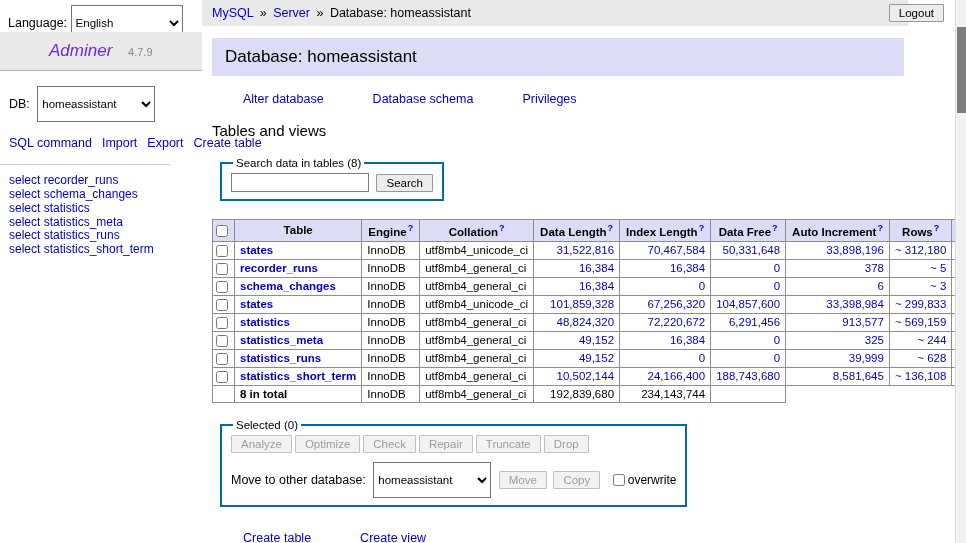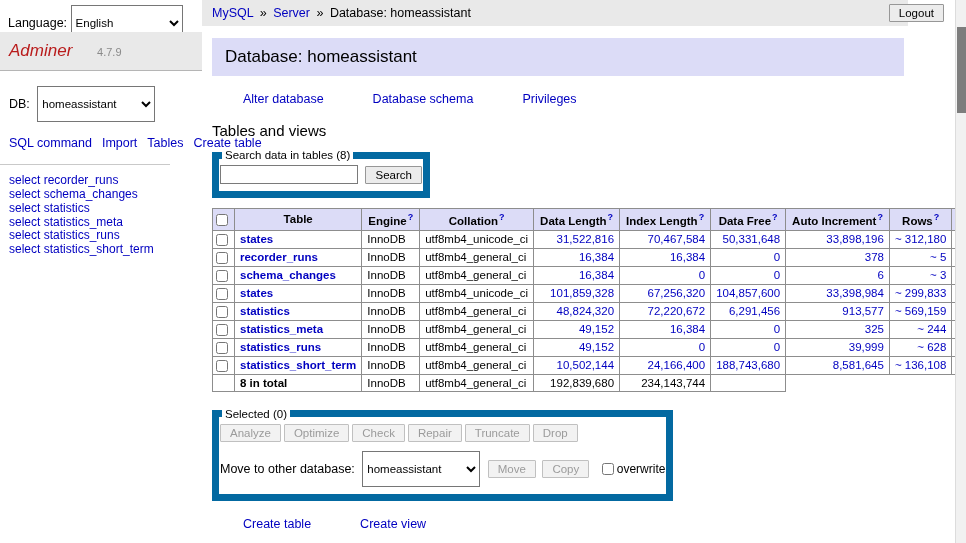--- a/index.html
+++ b/index.html
@@ -37,43 +37,43 @@
   
   .layout { display:flex; align-items:flex-start; }
   .sidebar { width:202px; flex:none; }
   .main { width:712px; flex:none; padding:0 10px; }
 
   
   .sidebar h1 {
     margin:6px 0 0; padding:9px 9px; background:#e9e9e9;
     border-bottom:1px solid #b5b5b5; font-weight:normal; font-size:17px;
   }
-  .brand { color:#b91c1c; font-style:italic; }
-  .version { color:#8a8a8a; font-size:11px; font-style:normal; margin-left:20px; }
+  .brand { color:#6d28d9; font-style:italic;margin-left:40px; }
+  .version { color:#8a8a8a; font-size:11px; font-style:normal; margin-left:11px; }
   .db-row { padding:15px 9px 4px; white-space:nowrap; }
   .db-row select { width:118px; margin-left:4px; }
   .nav-links { margin:8px 0 0; padding:0 9px 12px; width:170px; line-height:1.45;
     border-bottom:1px solid #c9c9c9; }
   .nav-links a { margin-right:10px; white-space:nowrap; }
   .sidebar { border-right:0; }
   .table-list { list-style:none; margin:9px 0 0; padding:0 9px; font-size:12px; }
   .table-list li { line-height:1.07; margin:0 0 1px; white-space:nowrap; }
 
   
   .page-title {
     margin:12px 0 0; padding:9px 13px; background:#dcdcf7;
     font-size:17px; font-weight:normal;
   }
   .links-row { margin:16px 0 0; }
   .links-row a { margin-right:18px;margin-left:31px; }
   h3 { font-weight:normal; font-size:15px; margin:16px 0 10px; }
 
   fieldset {
-    display:inline-block; border:7px solid #0369a1; border-radius:0;
-    margin:0; padding:4px 1px 7px;
+    display:inline-block; border:2px solid #0369a1; border-radius:0;
+    margin:8px; padding:4px 9px 7px;
   }
   legend { font-size:11.5px; padding:0 3px; margin-left:2px; }
   .search-fieldset input[type="text"] { width:138px; }
   .search-fieldset button { margin-left:4px; }
 
   table.tables { border-collapse:collapse; margin-top:10px; font-size:11.5px; }
   .tables th, .tables td { border:1px solid #8d8d8d; padding:2px 5px; background:#fff; }
   .tables thead th { background:#dcdcf7; font-weight:bold; text-align:center; padding:3px 6px; white-space:nowrap; }
   .tables thead th.check, .tables td.check { padding:2px 3px; text-align:center; }
   .tables td.name a { font-weight:bold; white-space:nowrap; }
@@ -124,21 +124,21 @@
     <h1>
       <a href="#" class="brand">Adminer</a>
       <span class="version">4.7.9</span>
     </h1>
     <div class="db-row">
       <span>DB:</span>
       <select>
         <option>homeassistant</option>
       </select>
     </div>
-    <p class="nav-links"><a href="#">SQL command</a><a href="#">Import</a><a href="#">Tables</a><a href="#">Create table</a></p>
+    <p class="nav-links"><a href="#">SQL command</a><a href="#">Import</a><a href="#">Export</a><a href="#">Create table</a></p>
     <ul class="table-list">
         <li><a href="#">select recorder_runs</a></li>
         <li><a href="#">select schema_changes</a></li>
         <li><a href="#">select statistics</a></li>
         <li><a href="#">select statistics_meta</a></li>
         <li><a href="#">select statistics_runs</a></li>
         <li><a href="#">select statistics_short_term</a></li>
       </ul>
   </div>
 

